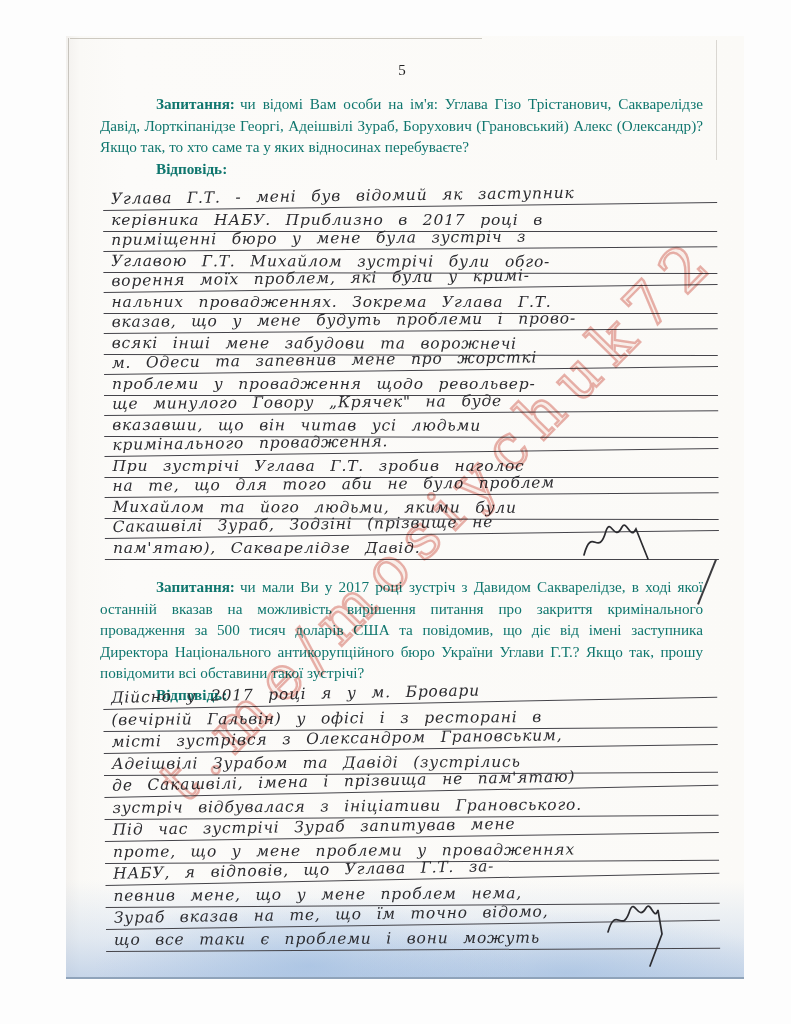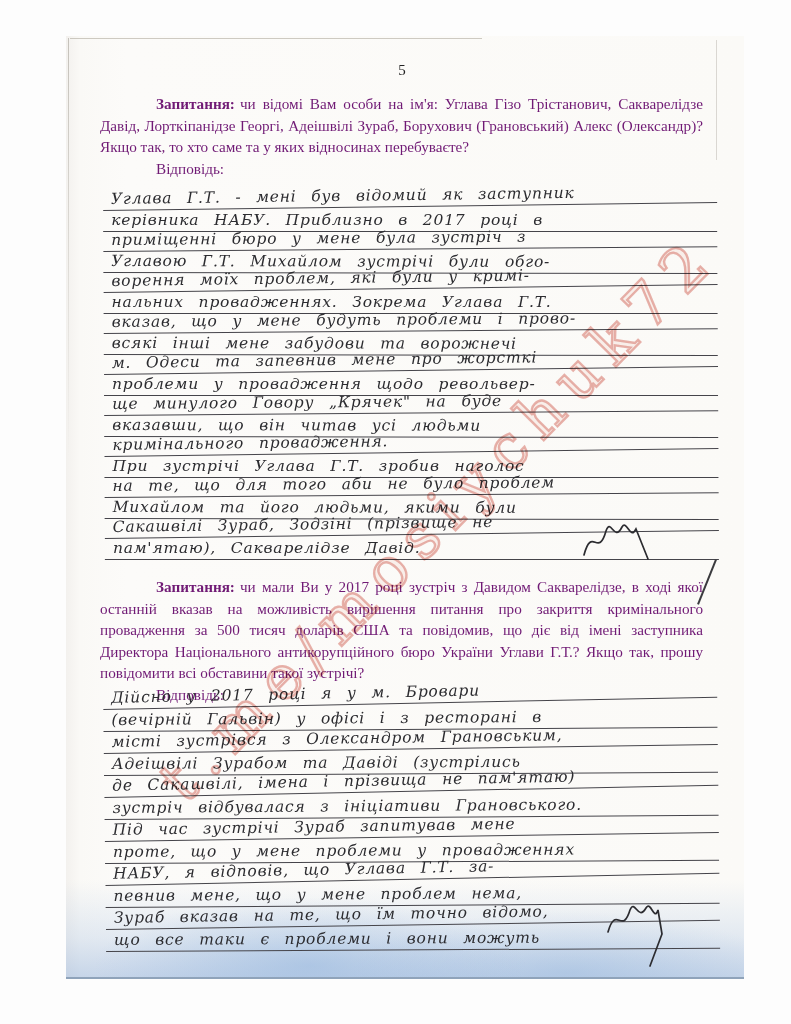--- a/index.html
+++ b/index.html
@@ -18,24 +18,24 @@
         radial-gradient(ellipse 300px 95px at 36% 88%, rgba(146,180,221,.55), rgba(146,180,221,0) 72%),
         radial-gradient(ellipse 300px 85px at 74% 95%, rgba(146,180,221,.45), rgba(146,180,221,0) 72%),
         linear-gradient(to bottom, rgba(160,188,224,0) 0%, rgba(160,188,224,.28) 60%, rgba(148,178,219,.5) 100%);}
   .bottom-edge{position:absolute;left:66px;top:977px;width:678px;height:2px;background:#8fa3ba;}
   .below-page{position:absolute;left:0;top:979px;width:791px;height:45px;background:#fdfdfd;}
 
   
   .pageno{position:absolute;left:100px;top:62px;width:604px;text-align:center;
           font-size:15px;color:#222;}
   .qblock{position:absolute;left:100px;width:603px;font-size:15.2px;line-height:21.6px;
-          text-align:justify;color:#701a75;z-index:2;}
+          text-align:justify;color:#0f766e;z-index:2;}
   .qblock p{margin:0;text-indent:56px;}
   .lbl{font-weight:bold;margin-right:5px;}
-  .ans-lbl{font-weight:normal;}
+  .ans-lbl{font-weight:bold;}
   #q1{top:93px;}
   #q2{top:576px;}
 
   
   .hw{position:absolute;left:103px;width:614px;z-index:2;}
   #hw1{top:190px;transform:rotate(-0.3deg);transform-origin:left top;}
   #hw2{top:688px;transform:rotate(-0.7deg);transform-origin:left top;}
   .hw-row{border-bottom:1.4px solid #45444a;font-family:"DejaVu Serif",serif;font-style:italic;
           font-size:15.5px;color:#2c2c30;white-space:nowrap;overflow:hidden;
           letter-spacing:.8px;word-spacing:9px;padding-left:8px;transform-origin:left center;}

